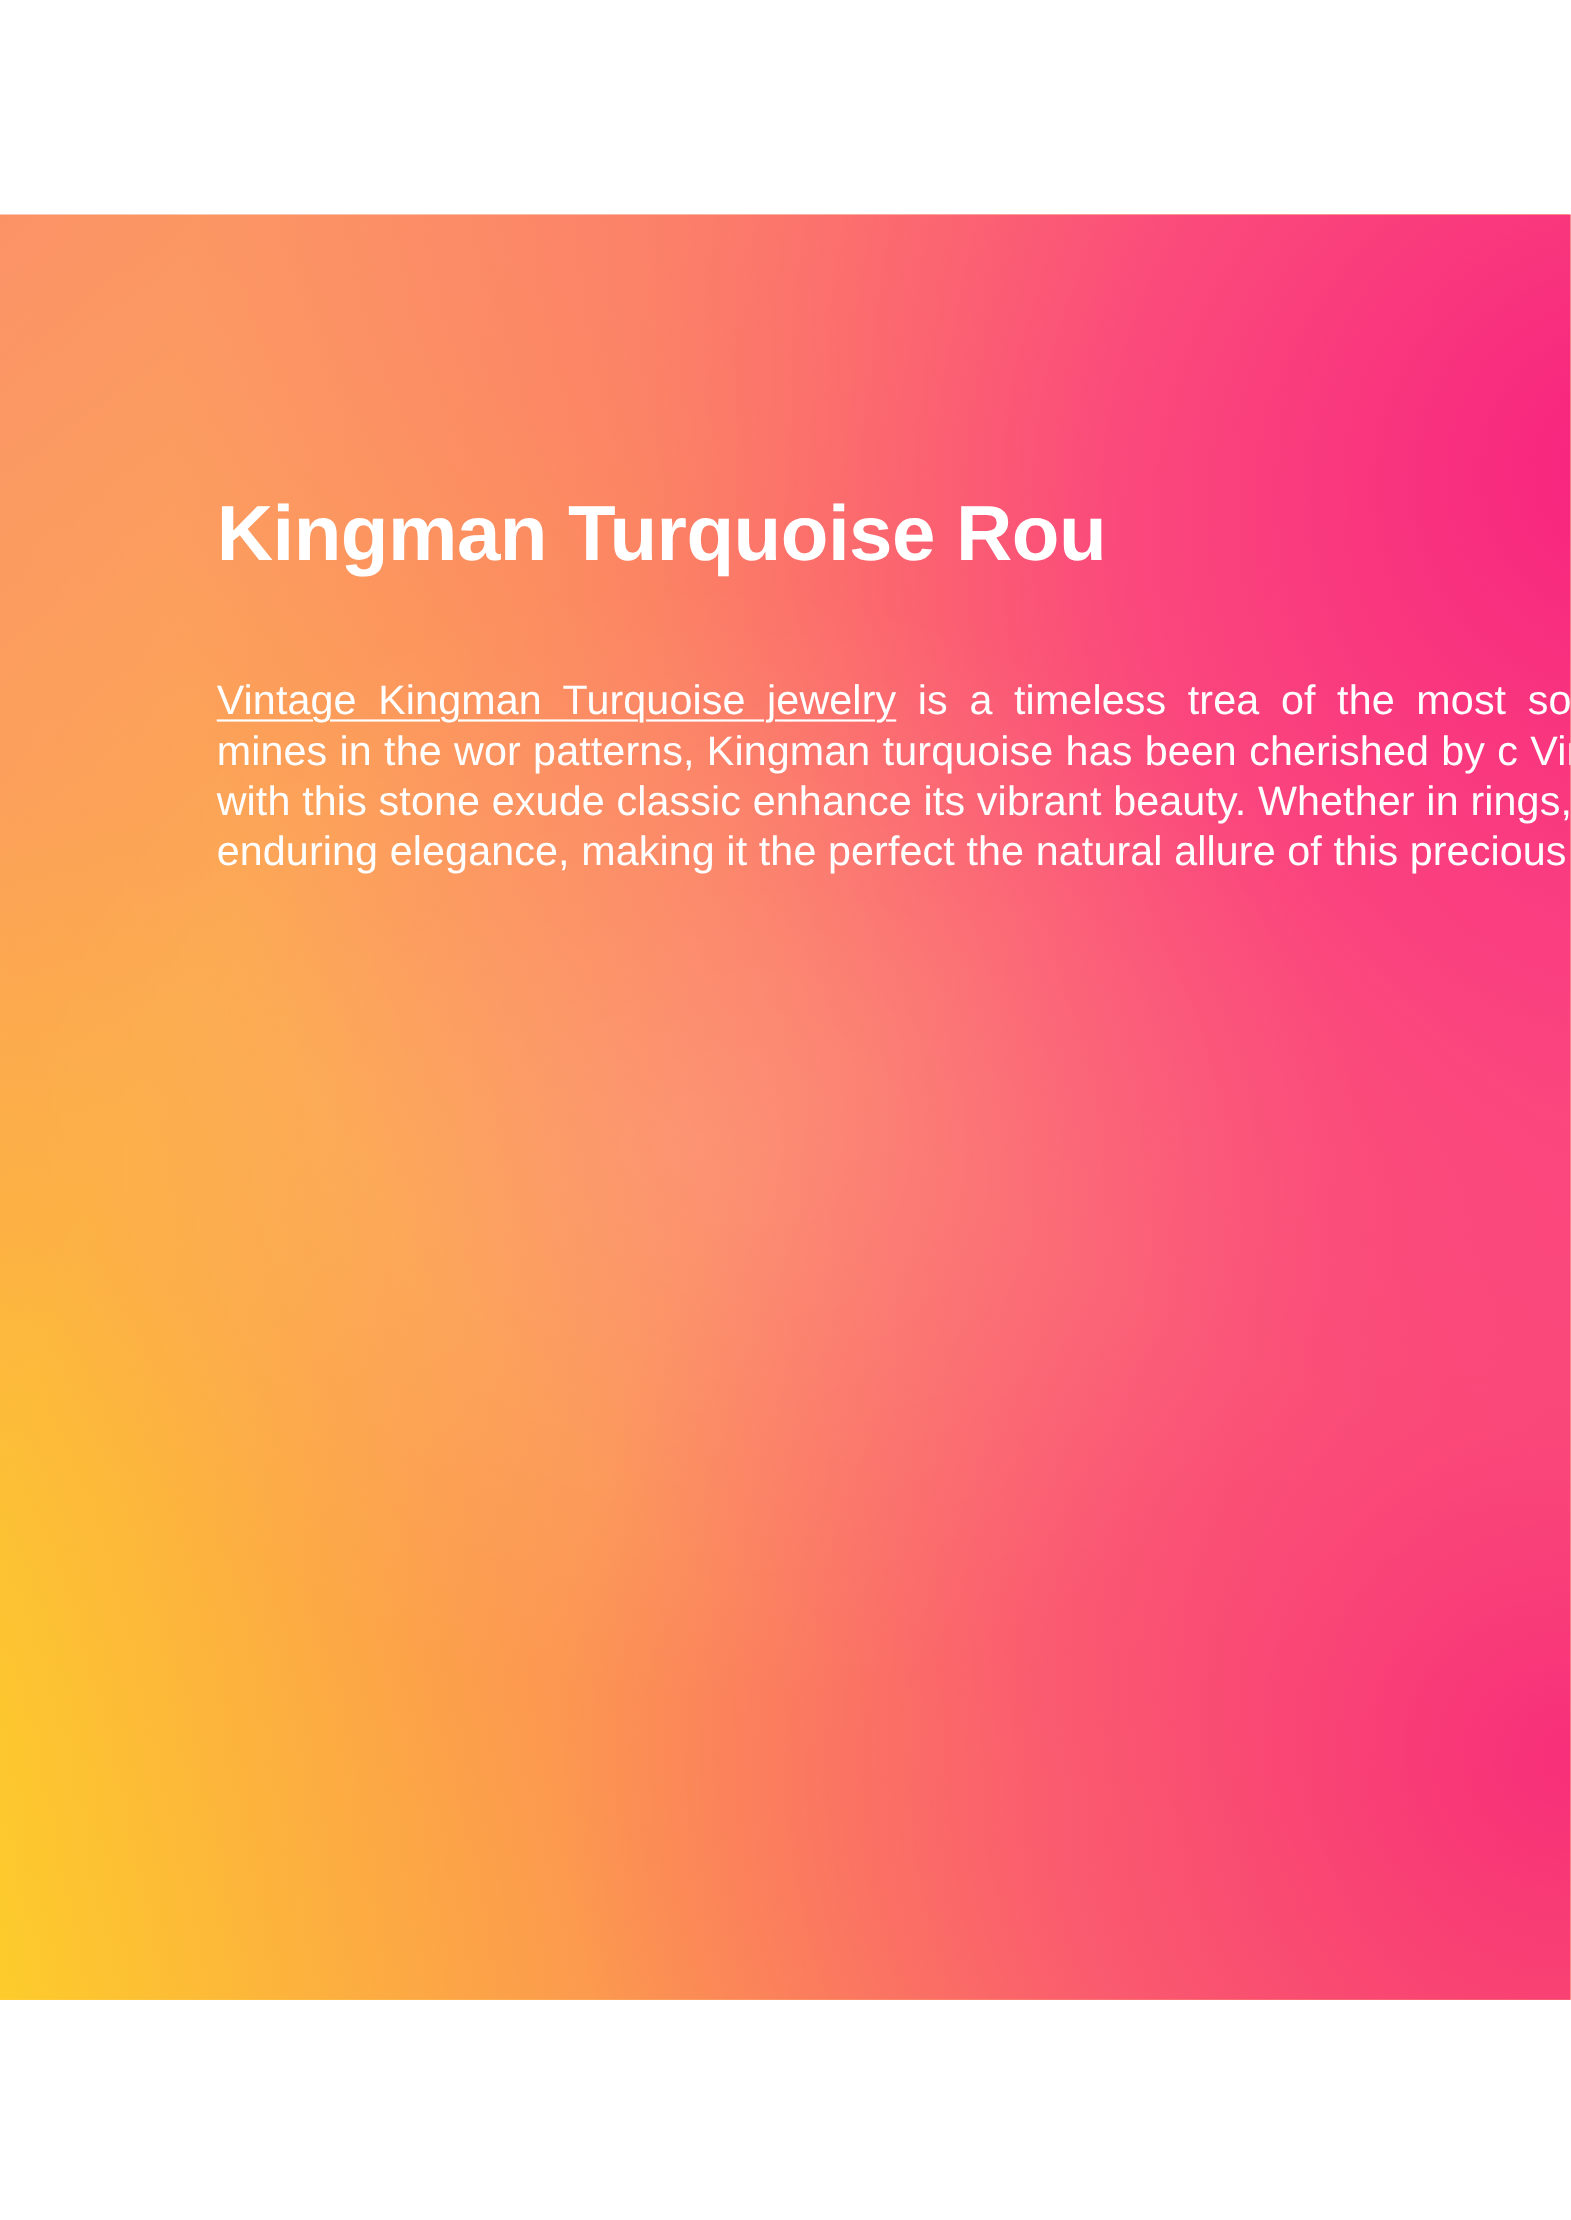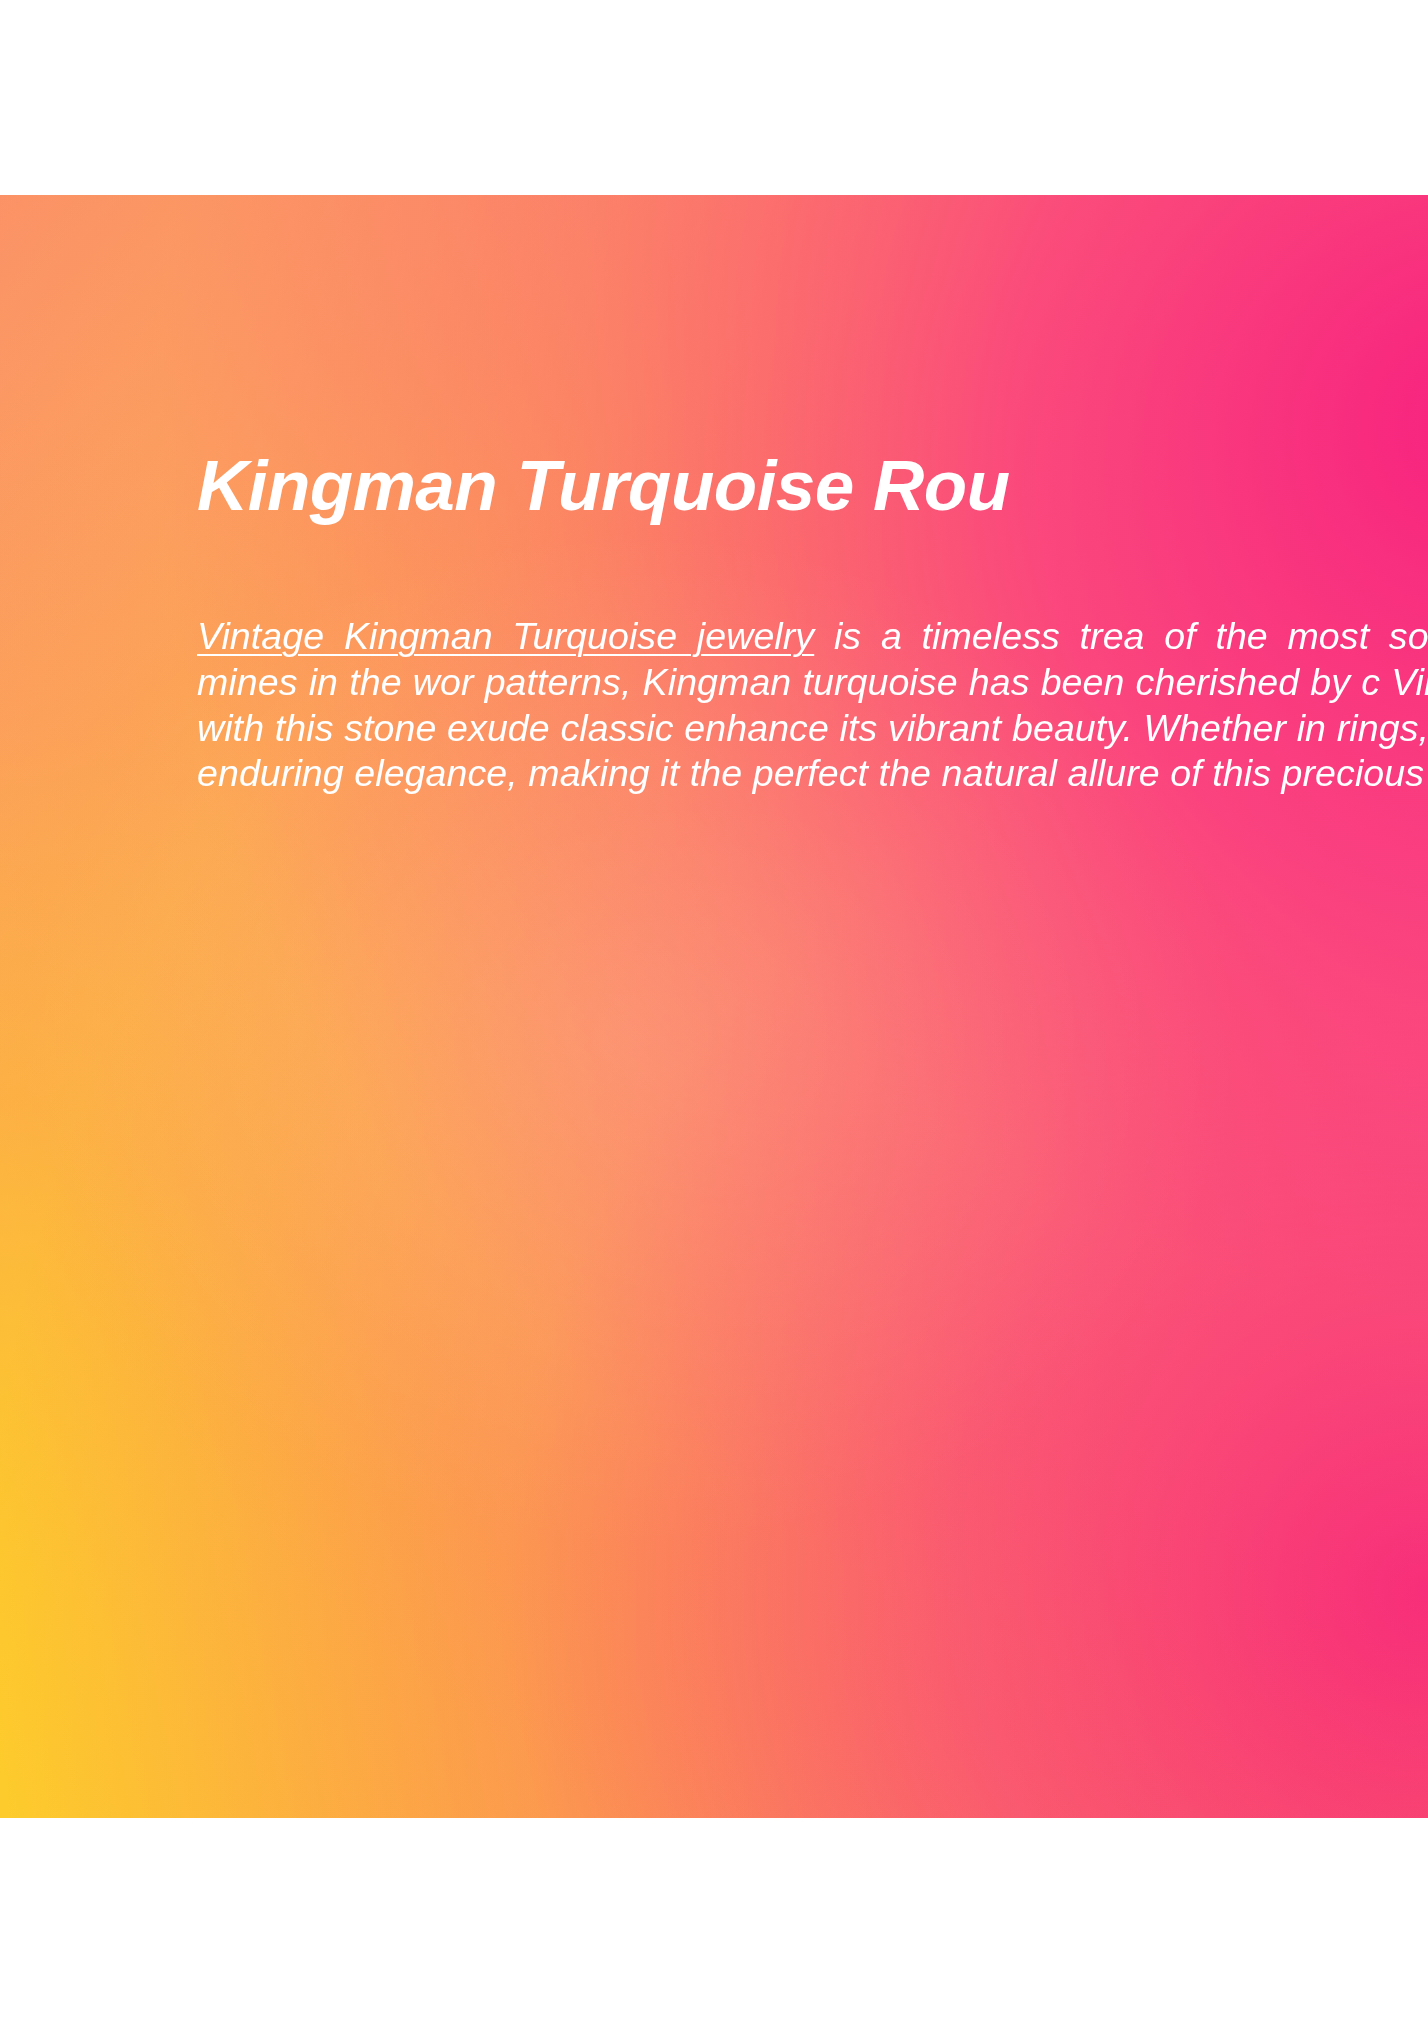--- a/index.html
+++ b/index.html
@@ -50,21 +50,20 @@
           rgba(253,200,45,0.92) 18%,
           rgba(252,176,60,0.55) 40%,
           rgba(250,150,80,0.18) 60%,
           rgba(255,255,255,0) 76%),
       linear-gradient(to bottom right,
           #fb9466 0%,
           #fca55c 16%,
           #fdc23c 40%,
           #fdcb30 62%,
           #fdc634 100%);
-    font-style: italic;
   }
 
   
   #hero::after {
     content: "";
     position: absolute;
     inset: 0;
     pointer-events: none;
     background: radial-gradient(60% 44% at 44% 52%,
         rgba(255,255,255,0.12) 0%,

